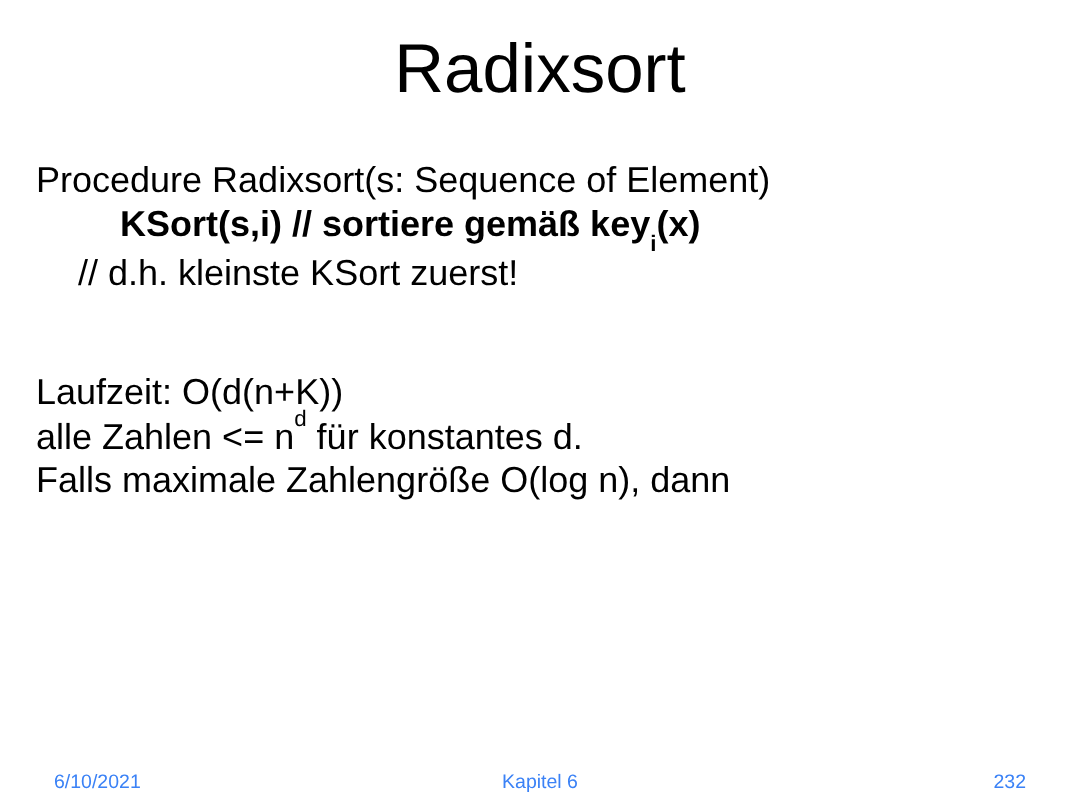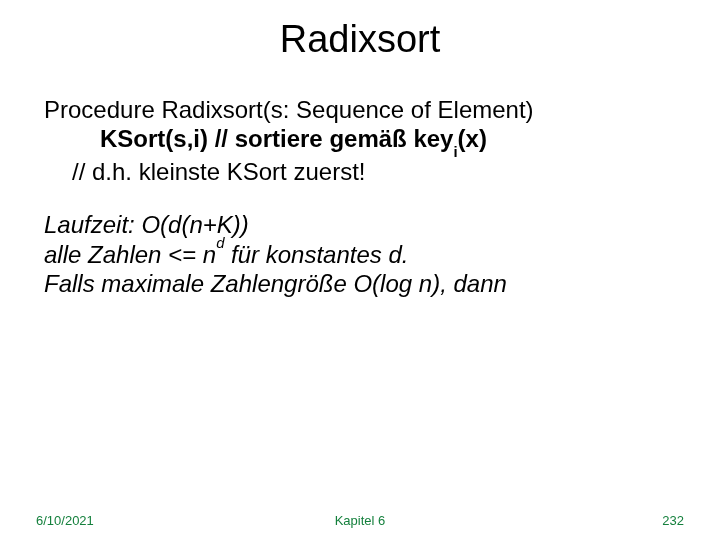--- a/index.html
+++ b/index.html
@@ -5,46 +5,45 @@
   * { box-sizing: border-box; margin: 0; padding: 0; }
   html, body { width: 720px; height: 540px; }
   body {
     background: #fff;
     font-family: Arial, Helvetica, sans-serif;
     color: #000;
     position: relative;
     overflow: hidden;
   }
   .title {
-    font-size: 38px;
+    font-size: 46px;
     text-align: center;
     margin-top: 18px;
     font-weight: normal;
   }
   .body {
     margin-top: 34px;
-    padding: 0 36px 0 44px;
+    padding: 0 36px 0 24px;
     font-size: 24px;
     line-height: 1.22;
   }
   .block2 {
-    margin-top: 24px;
-    font-style: italic;
+    margin-top: 50px;
   }
   .indent1 { padding-left: 28px; }
   .indent2 { padding-left: 56px; font-weight: bold; }
   sub { font-size: 0.62em; position: relative; top: 0.25em; }
   sup { font-size: 0.62em; position: relative; top: -0.4em; }
   .footer {
     position: absolute;
     bottom: 12px;
     left: 36px;
     right: 36px;
     font-size: 13px;
-    color: #15803d;
+    color: #3b82f6;
     display: flex;
     justify-content: space-between;
     align-items: baseline;
   }
   .footer .center { position: absolute; left: 50%; transform: translateX(-50%); }
 </style>
 </head>
 <body>
 
 <h1 class="title">Radixsort</h1>

